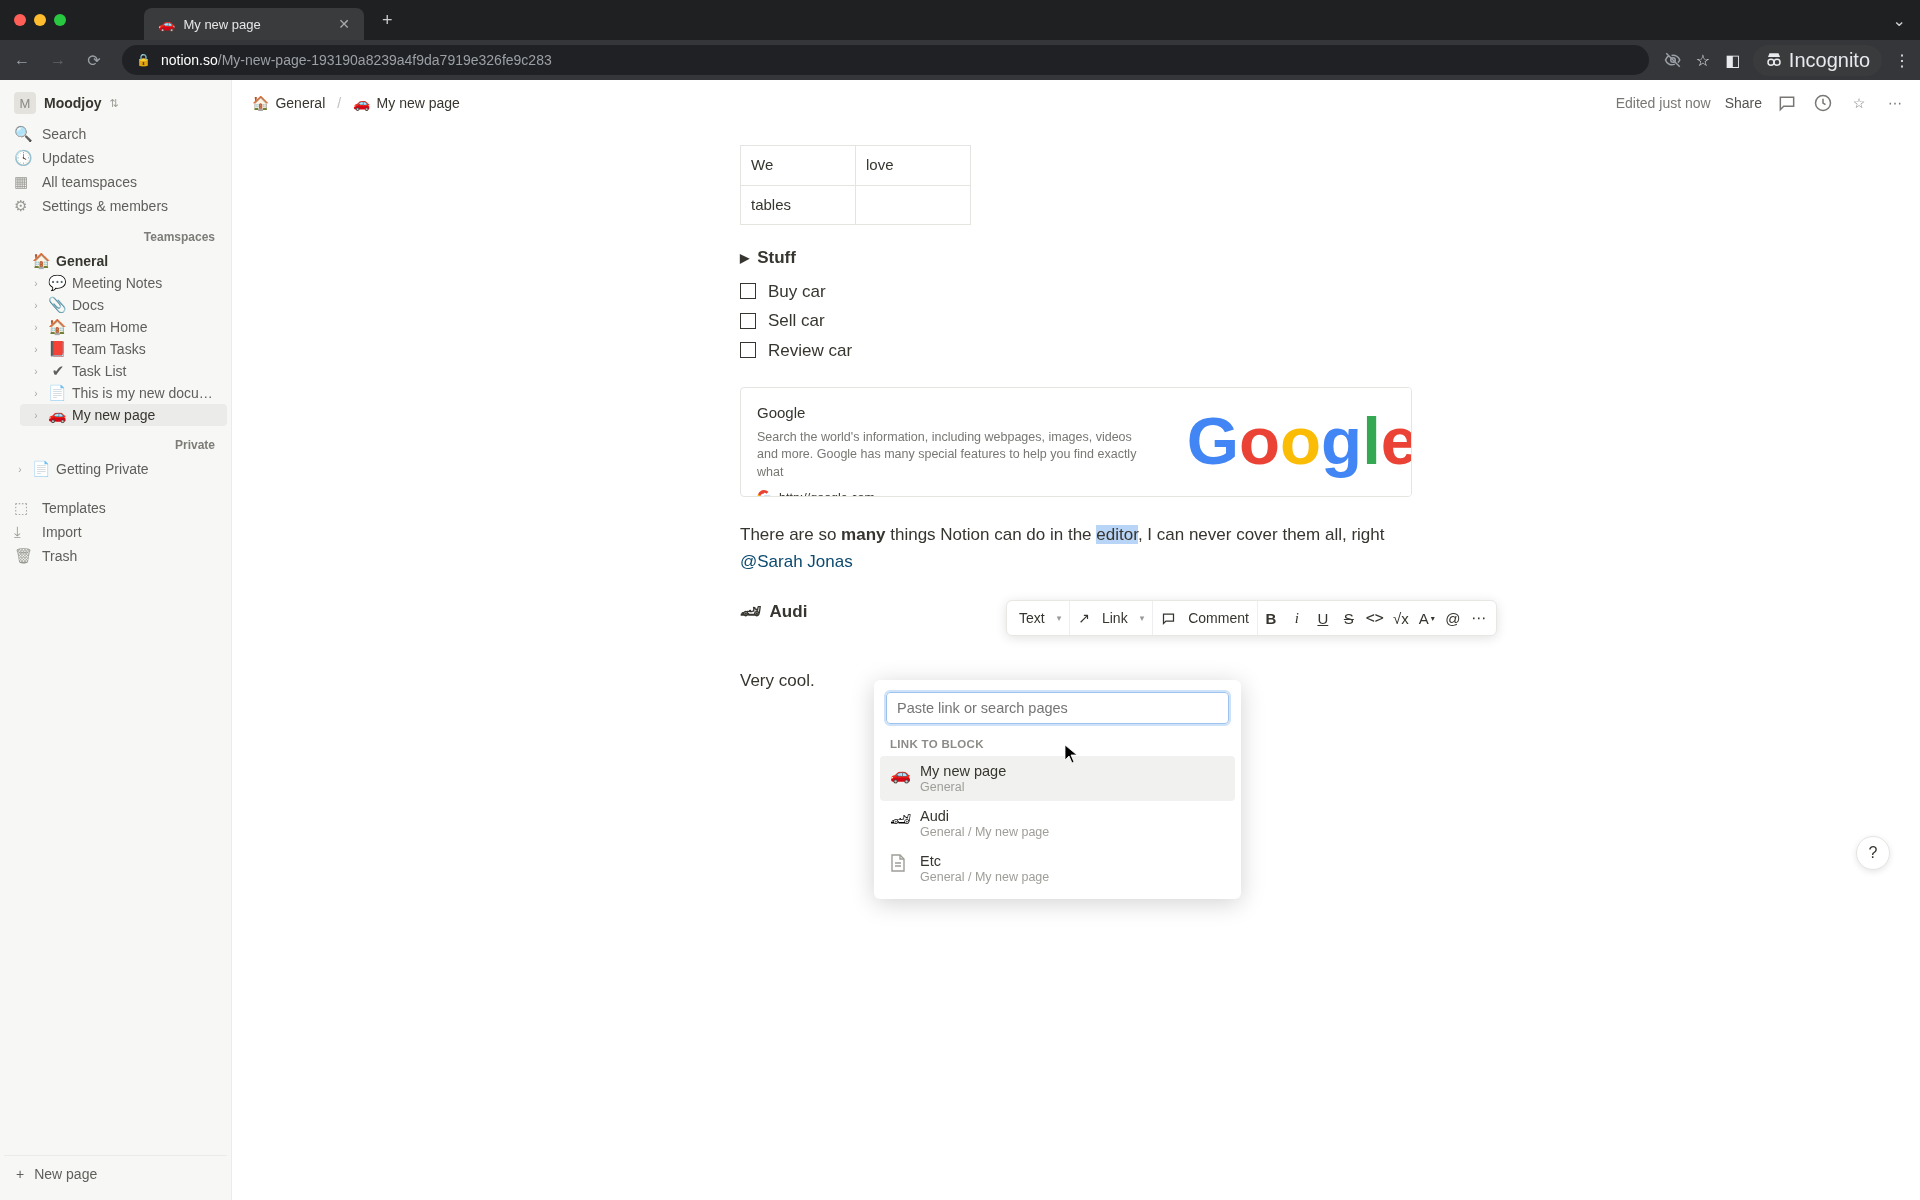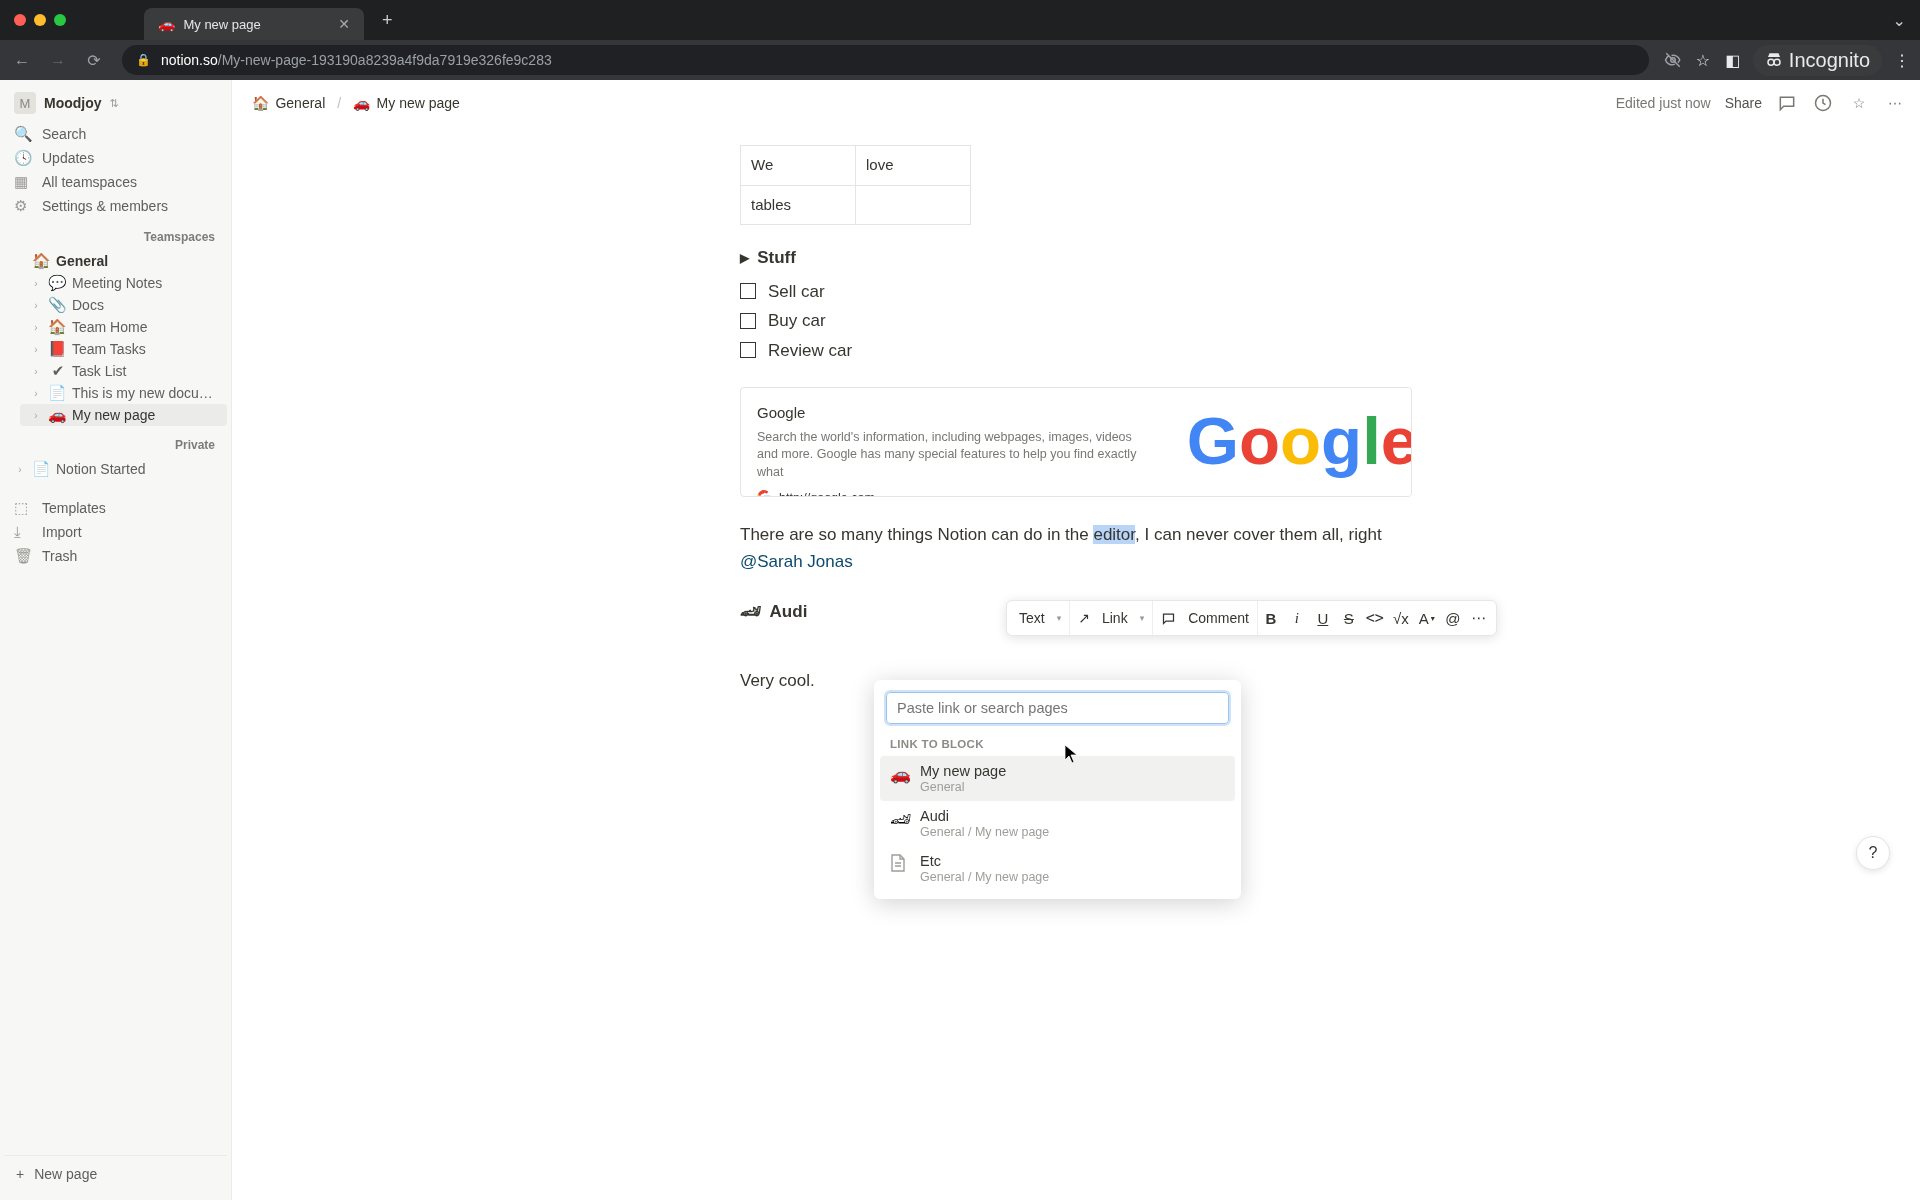--- a/index.html
+++ b/index.html
@@ -85,21 +85,21 @@
 .bookmark-right { width: 250px; background: #fff; position: relative; display: flex; align-items: center; justify-content: center; font-size: 48px; font-weight: bold; overflow: hidden; }
 .g-letter { display: inline-block; }
 .g-blue { color: #4285f4; }
 .g-red { color: #ea4335; }
 .g-yellow { color: #fbbc05; }
 .g-green { color: #34a853; }
 .favicon-google { width: 16px; height: 16px; display: inline-flex; font-size: 11px; font-weight: bold; }
 
 
 .para { margin: 24px 0 8px; font-size: 17px; line-height: 1.6; }
-.para .bold { font-weight: 400; text-align: center; }
+.para .bold { font-weight: 700; text-align: center; }
 .para .mention { color: #0c4a6e; }
 .para .sel { background: #b8d4f6; }
 
 
 .subpage { display: flex; align-items: center; gap: 8px; margin: 24px 0; font-weight: 600; font-size: 17px; cursor: pointer; }
 
 
 .float-tb { position: absolute; background: #fff; border: 1px solid #e8e7e4; border-radius: 6px; box-shadow: 0 2px 12px rgba(0,0,0,0.12); display: flex; align-items: center; height: 36px; padding: 0 4px; font-size: 14px; }
 .ft-item { display: flex; align-items: center; gap: 12px; padding: 0 8px; height: 100%; cursor: pointer; color: #37352f; border-right: 1px solid #eee; }
 .ft-item:last-child { border-right: none; }
@@ -243,21 +243,21 @@
         <span class="tree-chevron">›</span>
         <span class="tree-emoji">🚗</span>
         <span class="tree-label">My new page</span>
       </div>
     </div>
 
     <div class="side-section-label">Private</div>
     <div class="tree-item">
       <span class="tree-chevron">›</span>
       <span class="tree-emoji">📄</span>
-      <span class="tree-label">Notion Started</span>
+      <span class="tree-label">Getting Private</span>
     </div>
 
     <div style="height:16px"></div>
     <div class="side-item">
       <span class="icon">⬚</span>
       <span>Templates</span>
     </div>
     <div class="side-item">
       <span class="icon">⤓</span>
       <span>Import</span>
@@ -323,25 +323,25 @@
         </tbody>
           </table>
 
         <div class="toggle">
           <span class="tri">▶</span>
           <span>Stuff</span>
         </div>
 
         <div class="todo">
           <span class="box"></span>
-          <span>Sell car</span>
+          <span>Buy car</span>
         </div>
         <div class="todo">
           <span class="box"></span>
-          <span>Buy car</span>
+          <span>Sell car</span>
         </div>
         <div class="todo">
           <span class="box"></span>
           <span>Review car</span>
         </div>
 
         <div class="bookmark">
           <div class="bookmark-left">
             <div class="bookmark-title">Google</div>
             <div class="bookmark-desc">Search the world's information, including webpages, images, videos and more. Google has many special features to help you find exactly what</div>

